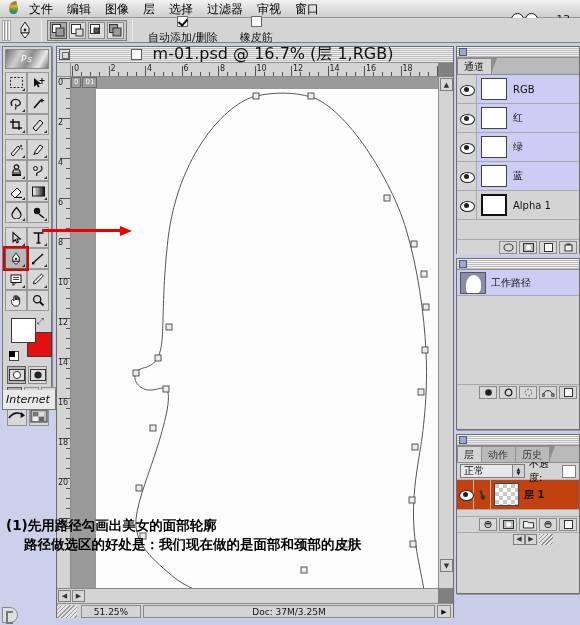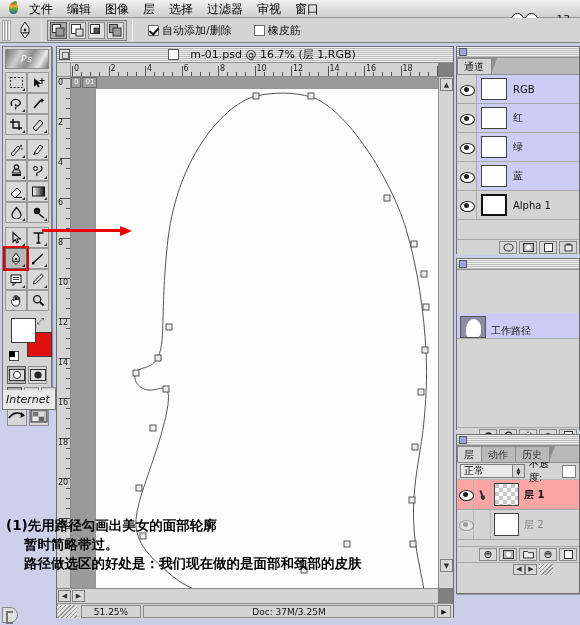--- a/index.html
+++ b/index.html
@@ -43,21 +43,21 @@
   }
   .grip { width:9px; height:21px; margin:0 3px 0 2px;
     background: repeating-linear-gradient(90deg,#fff 0 1px,#9a9a9a 1px 2px,#d4d4d4 2px 3px);
     border:1px solid #a8a8a8;}
   .opt-tool-icon { width:22px; height:21px; display:flex;align-items:center;justify-content:center; }
   .sep { width:1px; height:21px; background:#9b9b9b; margin:0 5px; border-right:1px solid #efefef;}
   .pathbtns { display:flex; border:1px solid #7e7e7e; background:#c9c9c9; padding:1px; }
   .pathbtn { width:17px;height:17px;margin:0 1px; border:1px solid #8b8b8b; background:#dcdcdc;
     display:flex;align-items:center;justify-content:center; }
   .pathbtn.active { background:#a8a8a8; border:1px solid #5c5c5c; }
-  .cbwrap { display:flex; align-items:center; gap:3px; margin-left:10px; }
+  .cbwrap { display:flex; align-items:center; gap:3px; margin-left:10px;flex-direction:column; }
   .cb { width:11px;height:11px;border:1px solid #6b6b6b;background:#fff;display:inline-block;position:relative;}
   .cb.checked:after{content:"";position:absolute;left:2px;top:0px;width:4px;height:7px;border:solid #111;
     border-width:0 2px 2px 0;transform:rotate(42deg);}
   .cblabel{font-size:11px;color:#111;white-space:nowrap;}
 
   
   .toolbox {
     position:absolute; left:2px; top:46px; width:50px; height:348px;
     background:#d4d4d4; border:1px solid #7a7a7a;
     box-shadow:1px 1px 0 #888;
@@ -100,21 +100,21 @@
     position:absolute; left:56px; top:46px; width:398px; height:572px;
     background:#d4d4d4; border:1px solid #6e6e6e;
   }
   .doc-title {
     height:16px; display:flex; align-items:center;
     background:repeating-linear-gradient(#efefef 0 1px,#bdbdbd 1px 2px);
     border-bottom:1px solid #8d8d8d; padding:0 2px;
   }
   .doc-close{width:11px;height:11px;border:1px solid #5a5a5a;background:#dcdcdc;margin-right:3px;position:relative;}
   .doc-close:after{content:"";position:absolute;left:2px;top:2px;width:5px;height:5px;border:1px solid #666;}
-  .doc-titletext{flex:1;text-align:center;font-size:11px;color:#111;white-space:nowrap;
+  .doc-titletext{flex:1;text-align:center;font-size:16px;color:#111;white-space:nowrap;
      display:flex;align-items:center;justify-content:center;gap:11px;}
   .doc-icon{width:11px;height:11px;background:#fff;border:1px solid #5a5a5a;}
   .doc-body { position:relative; height:540px; background:#808080; }
 
   .ruler-corner{position:absolute;left:0;top:0;width:14px;height:14px;background:#d4d4d4;border-right:1px solid #8a8a8a;border-bottom:1px solid #8a8a8a;}
   .ruler-h{position:absolute;left:14px;top:0;right:15px;height:14px;background:#d4d4d4;border-bottom:1px solid #8a8a8a;overflow:hidden;}
   .ruler-v{position:absolute;left:0;top:14px;bottom:15px;width:14px;background:#d4d4d4;border-right:1px solid #8a8a8a;overflow:hidden;}
   .rtick{position:absolute;background:#555;}
   .rlab{position:absolute;font-size:8px;color:#222;font-family:"DejaVu Sans","Liberation Sans",sans-serif;}
 
@@ -150,34 +150,34 @@
   .eyeicon:before{content:"";position:absolute;left:0;top:0;width:13px;height:9px;border:1px solid #222;border-radius:50%;background:#fff;}
   .eyeicon:after{content:"";position:absolute;left:4px;top:2px;width:5px;height:5px;border-radius:50%;background:#222;}
   .chthumb{width:26px;height:22px;background:#fff;border:1px solid #444;margin:0 6px 0 4px;}
   .chthumb.alpha{border:2px solid #111;}
   .chname{font-size:10px;color:#111;}
   .pal-blank{background:#d4d4d4;}
   .pal-btns{height:16px;display:flex;align-items:center;justify-content:flex-end;gap:2px;
      background:#d4d4d4;border-top:1px solid #a9a9a9;padding-right:2px;}
   .pbtn{width:18px;height:13px;border:1px solid #8a8a8a;background:#d8d8d8;display:flex;align-items:center;justify-content:center;}
 
-  .pathrow{display:flex;align-items:flex-end;height:26px;background:#ccccf4;border-bottom:1px solid #a9a9a9;margin-top:43px;}
+  .pathrow{display:flex;align-items:center;height:26px;background:#ccccf4;border-bottom:1px solid #a9a9a9;}
   .paththumb{width:26px;height:22px;margin:0 5px 0 3px;border:1px solid #555;background:#8c8ca8;position:relative;overflow:hidden;}
   .paththumb .head{position:absolute;left:5px;top:2px;width:15px;height:19px;background:#fff;border-radius:60% 55% 40% 30%;}
 
   .lay-opt{height:17px;display:flex;align-items:center;gap:4px;padding:1px 3px;background:#d4d4d4;border-bottom:1px solid #b5b5b5;}
   .mode-sel{width:74px;height:14px;border:1px solid #7d7d7d;background:#e8e8e8;font-size:10px;line-height:12px;padding-left:3px;
      display:flex;align-items:center;justify-content:space-between;}
   .mode-arrows{width:12px;height:12px;border-left:1px solid #7d7d7d;background:#d4d4d4;display:flex;flex-direction:column;
      align-items:center;justify-content:center;font-size:5px;line-height:4px;color:#222;}
   .lock-row{height:16px;display:flex;align-items:center;gap:3px;padding:0 3px;background:#d4d4d4;border-bottom:1px solid #a9a9a9;font-size:10px;}
   .lockbox{width:10px;height:10px;border:1px solid #6b6b6b;background:#fff;}
   .lockbox.on{background:#bcbcbc;}
   .layrow{display:flex;align-items:center;height:30px;border-bottom:1px solid #a9a9a9;background:#d4d4d4;}
-  .layrow.sel{background:#fca5a5;}
+  .layrow.sel{background:#c2410c;}
   .laycell{width:17px;height:100%;display:flex;align-items:center;justify-content:center;border-right:1px solid #b5b5b5;}
   .laythumb{width:25px;height:23px;border:1px solid #444;margin:0 5px 0 3px;background:#fff;}
   .laythumb.chk{background:
      repeating-conic-gradient(#ffffff 0 25%, #c9c9c9 0 50%) 0 0/8px 8px;}
   .layname{font-size:10px;color:#111;font-weight:bold;}
   .layname.dim{font-weight:normal;color:#808080;}
   .brushicon{width:10px;height:10px;position:relative;transform:rotate(-20deg);}
   .brushicon:before{content:"";position:absolute;left:4px;top:0;width:2px;height:7px;background:#333;}
   .brushicon:after{content:"";position:absolute;left:3px;top:6px;width:4px;height:4px;background:#333;border-radius:0 0 2px 2px;}
   .pal-hscroll{height:13px;background:#d4d4d4;border-top:1px solid #a9a9a9;display:flex;align-items:center;}
@@ -845,28 +845,20 @@
       <div class="layrow sel">
         <div class="laycell">
             <span class="eyeicon"></span>
           </div>
         <div class="laycell">
             <span class="brushicon"></span>
           </div>
         <div class="laythumb chk"></div>
         <div class="layname">层 1</div>
       </div>
-      <div class="layrow">
-        <div class="laycell">
-            <span class="eyeicon" style="opacity:.3"></span>
-          </div>
-        <div class="laycell"></div>
-        <div class="laythumb"></div>
-        <div class="layname dim">层 2</div>
-      </div>
     </div>
     <div class="pal-btns" style="margin-top:6px;">
       <div class="pbtn">
           <svg width="11" height="9">
             <circle cx="5" cy="4.5" r="3.2" fill="#ccc" stroke="#333"></circle>
             <path d="M2 4.5 A3.2 3.2 0 0 1 8 4.5 Z" fill="#333"></path>
           </svg>
         </div>
       <div class="pbtn">
           <svg width="11" height="9">
@@ -898,18 +890,17 @@
     </div>
   </div>
 
   <div class="red-arrow">
     <div class="shaft"></div>
       <div class="head"></div>
   </div>
 
   <div class="caption">
     <div class="l1">(1)先用路径勾画出美女的面部轮廓</div>
-    <div class="l3">暂时简略带过。</div>
     <div class="l4">路径做选区的好处是：我们现在做的是面部和颈部的皮肤</div>
   </div>
 
   <div class="bottom-grip"></div>
 </div>
 
 </body></html>

